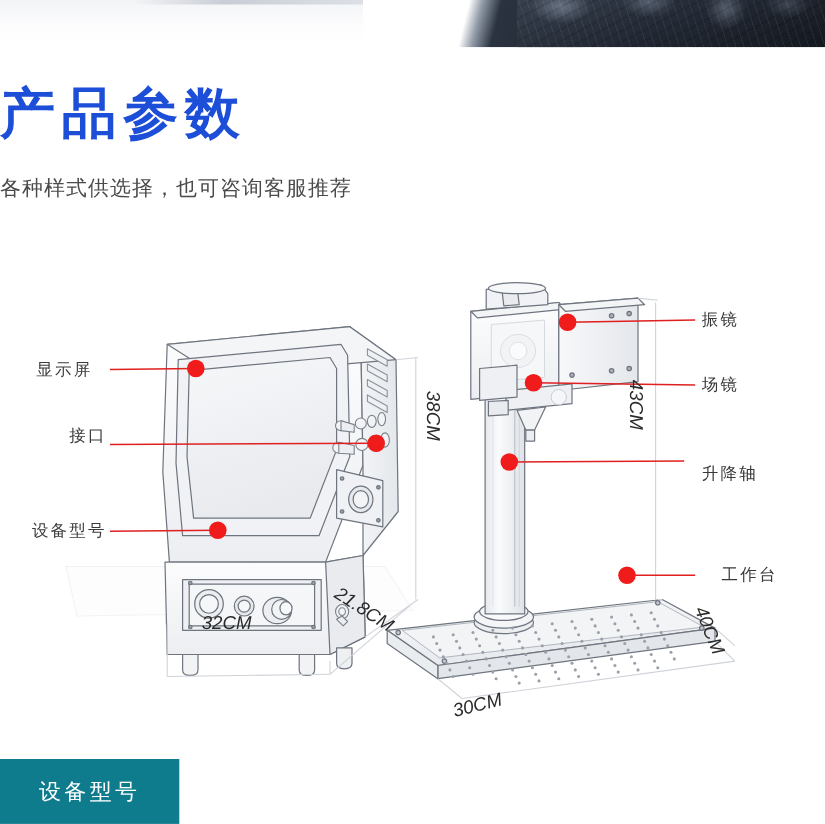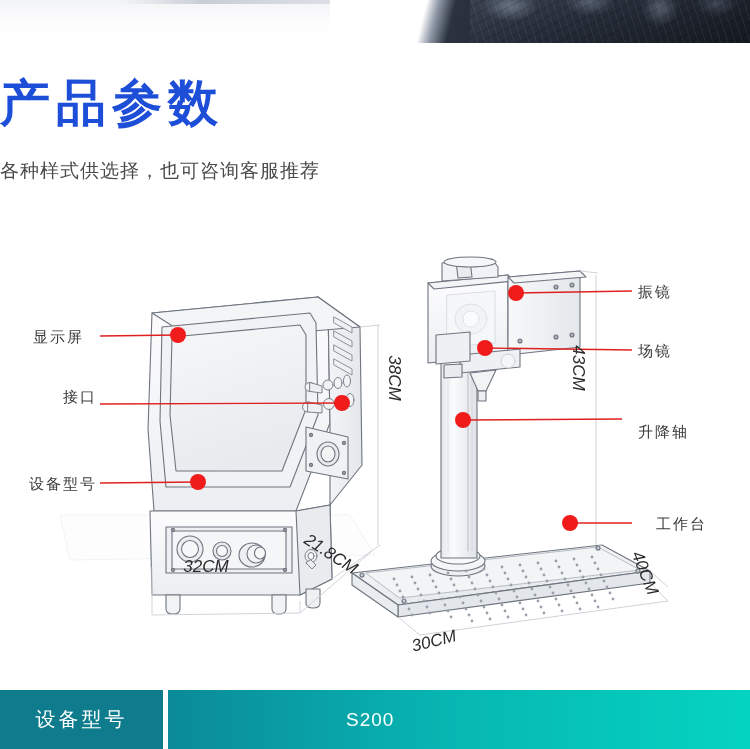--- a/index.html
+++ b/index.html
@@ -525,14 +525,13 @@
 
 <div class="dim" style="left:394px; top:378px; transform:translate(-50%,-50%) rotate(90deg);">38CM</div>
 <div class="dim" style="left:206px; top:566px; transform:translate(-50%,-50%);">32CM</div>
 <div class="dim" style="left:331px; top:554px; transform:translate(-50%,-50%) rotate(33deg);">21.8CM</div>
 <div class="dim" style="left:578px; top:368px; transform:translate(-50%,-50%) rotate(90deg);">43CM</div>
 <div class="dim" style="left:434px; top:641px; transform:translate(-50%,-50%) rotate(-14deg);">30CM</div>
 <div class="dim" style="left:645px; top:573px; transform:translate(-50%,-50%) rotate(68deg);">40CM</div>
 
 <div class="spec-bar">
   <div class="spec-key">设备型号</div>
-  <div class="spec-val">S200</div>
 </div>
 
 </body></html>

